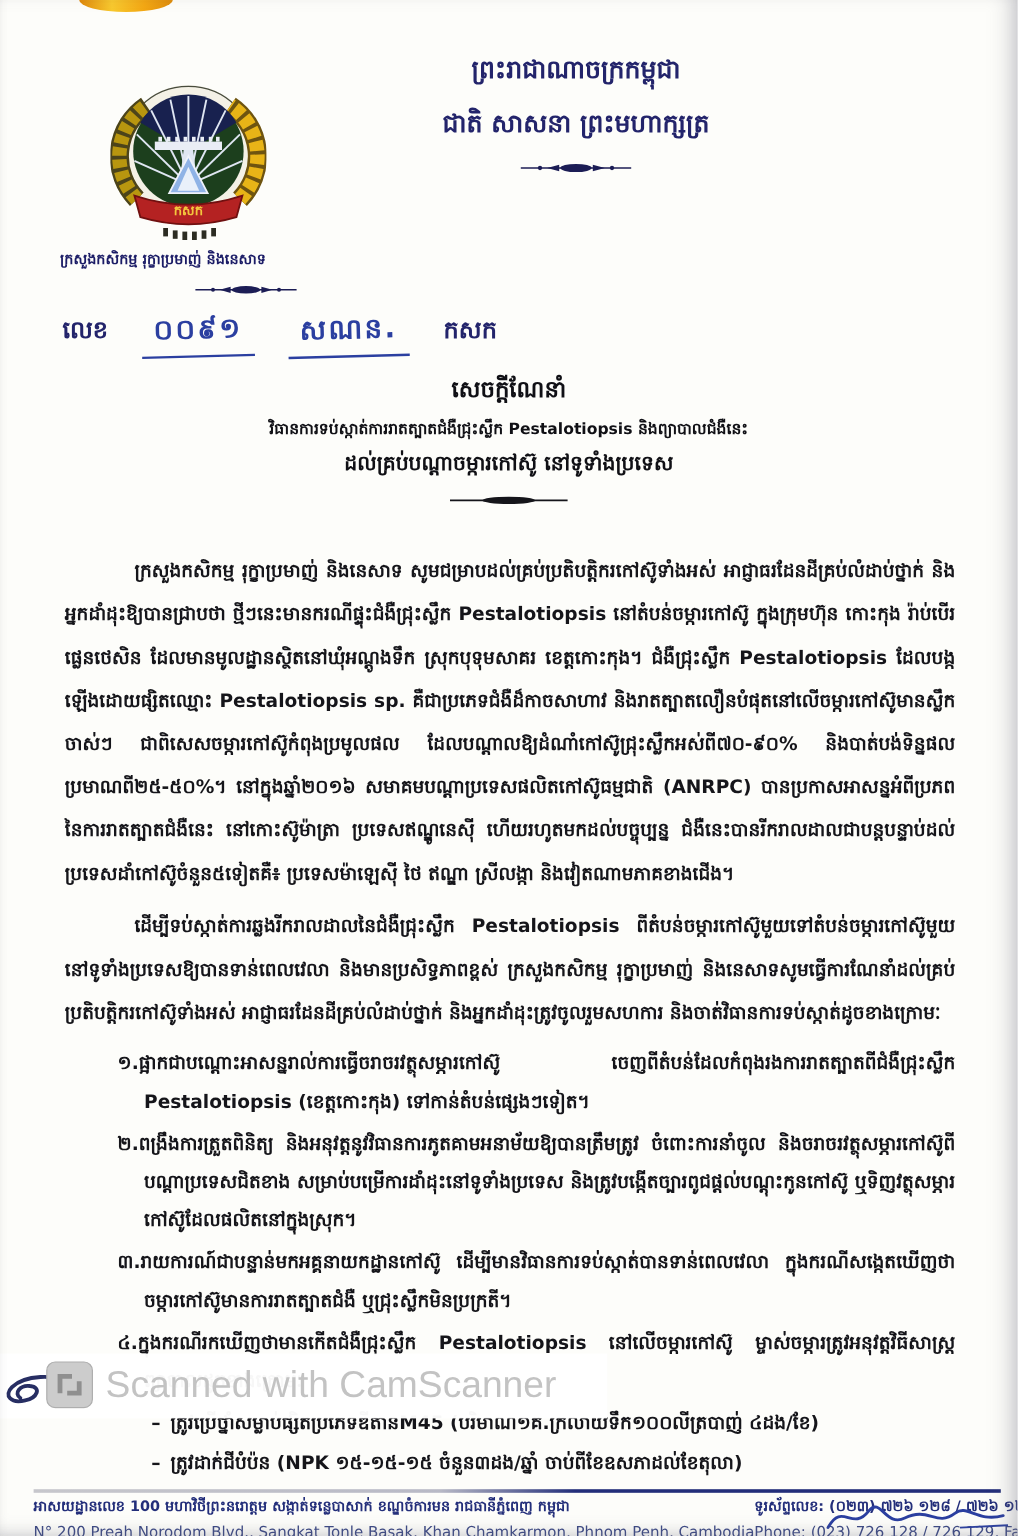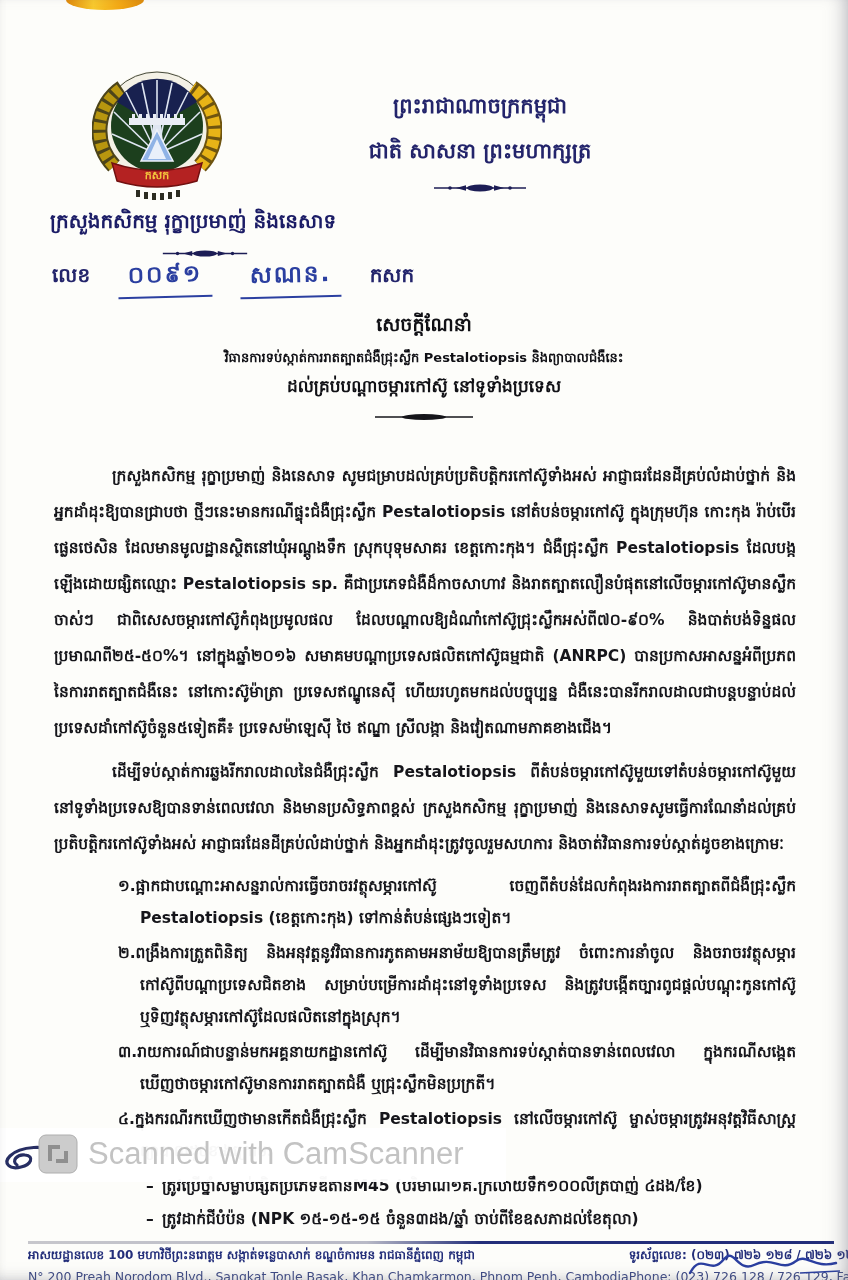--- a/index.html
+++ b/index.html
@@ -11,44 +11,44 @@
   .edge-shadow{position:absolute;inset:0;pointer-events:none;
     box-shadow:inset -16px 0 20px -14px rgba(110,110,125,.5),
                inset 0 -12px 16px -12px rgba(110,110,125,.35),
                inset 4px 0 10px -8px rgba(120,120,130,.25);}
   .gold-blob{position:absolute;left:66px;top:0;width:78px;height:10px;
     background:linear-gradient(90deg,#e0880a,#f8c92e 35%,#f3a713 70%,#de8c0c);
     border-radius:0 0 50% 50%/0 0 100% 100%;}
   .emblem{position:absolute;left:92px;top:64px;width:130px;height:140px;}
 
   .kingdom-block{position:absolute;left:280px;top:44px;width:400px;text-align:center;color:#23246b;}
-  .kingdom-line{font-size:21px;font-weight:bold;white-space:nowrap;margin-top:48px;}
+  .kingdom-line{font-size:21px;font-weight:bold;white-space:nowrap;}
   .motto-line{font-size:21px;font-weight:bold;white-space:nowrap;margin-top:14px;}
   .orn{display:block;margin:14px auto 0;color:#1c1d55;}
 
   .ministry-block{position:absolute;left:50px;top:208px;width:310px;}
-  .ministry-name{font-size:20px;font-weight:bold;color:#1b1c66;white-space:nowrap;}
+  .ministry-name{font-size:12px;font-weight:bold;color:#1b1c66;white-space:nowrap;}
   .ministry-block .orn{margin:10px auto 0;width:88px;}
 
   .ref-line{position:absolute;left:52px;top:260px;display:flex;align-items:baseline;gap:28px;
     font-size:20px;font-weight:bold;color:#23246b;}
   .ref-hand{color:#2b3fa0;font-size:23px;font-weight:600;letter-spacing:2px;
     border-bottom:2.5px solid #2b3fa0;padding:0 10px 3px;transform:rotate(-1.5deg);}
 
   .title-block{position:absolute;left:0;top:312px;width:848px;text-align:center;color:#101015;font-weight:bold;}
   .title-l1{font-size:19px;}
   .title-l2{font-size:19px;margin-top:7px;}
   .title-l3{font-size:13px;margin-top:9px;white-space:nowrap;}
   .title-l4{font-size:17px;margin-top:7px;white-space:nowrap;}
   .title-divider{display:block;margin:12px auto 0;}
 
   .content{position:absolute;left:54px;top:458px;width:742px;color:#15151a;
     font-size:15.5px;font-weight:600;text-align:justify;}
   .para{margin:0 0 8px;line-height:36px;text-indent:58px;}
-  .list{margin-left:64px;}
+  .list{margin-left:44px;}
   .item{padding-left:22px;text-indent:-22px;line-height:32px;margin-bottom:3px;}
   .sub{margin-left:28px;padding-left:26px;text-indent:-26px;line-height:33px;}
   .sub .dash{display:inline-block;width:16px;text-indent:0;font-weight:bold;}
 
   .watermark-strip{position:absolute;left:0;top:1128px;width:478px;height:54px;
     background:rgba(255,255,255,.97);padding-left:28px;}
   .pen-scribble{position:absolute;left:0;top:14px;}
   .cs-badge{position:absolute;left:38px;top:6px;width:40px;height:40px;}
   .wm-text{position:absolute;left:88px;top:8px;font-family:"Liberation Sans",sans-serif;
     font-size:31px;color:#c3c3c3;white-space:nowrap;}

